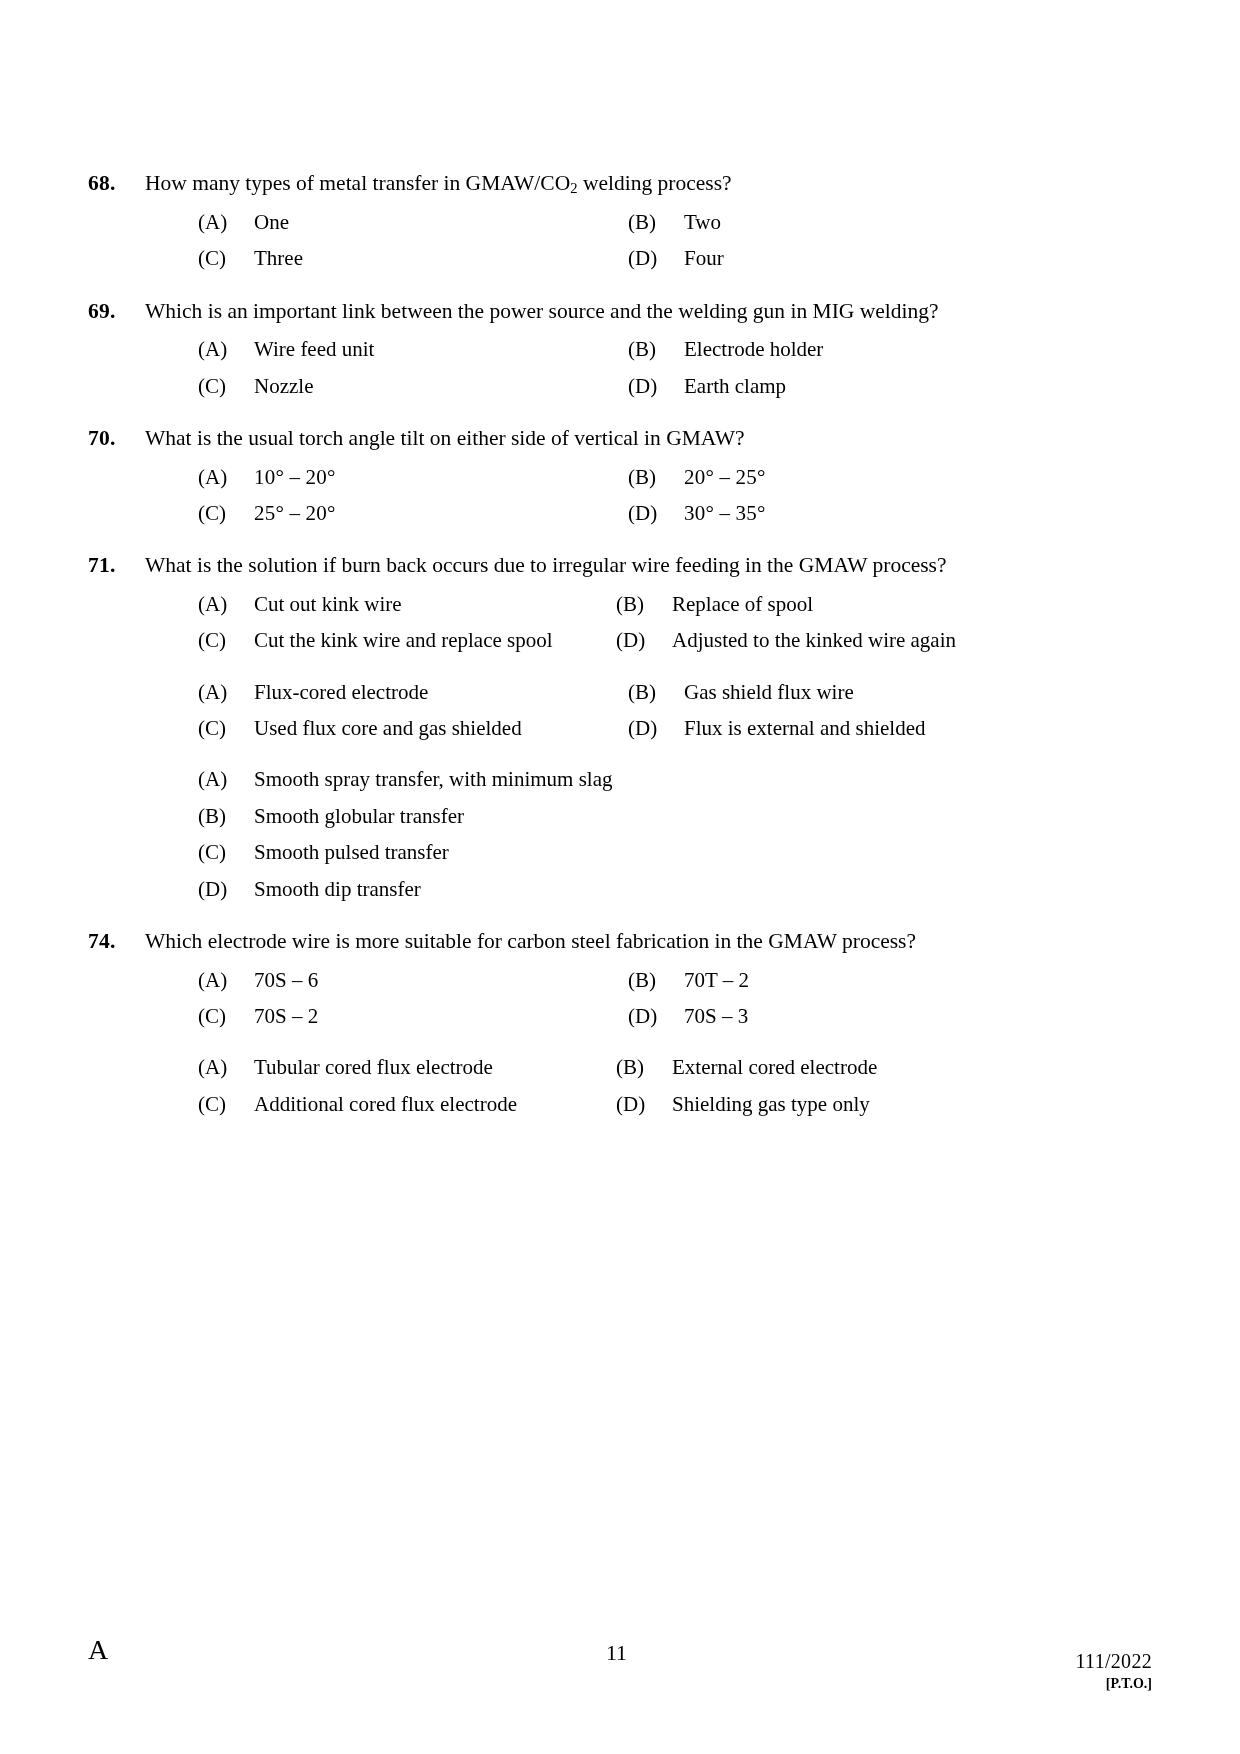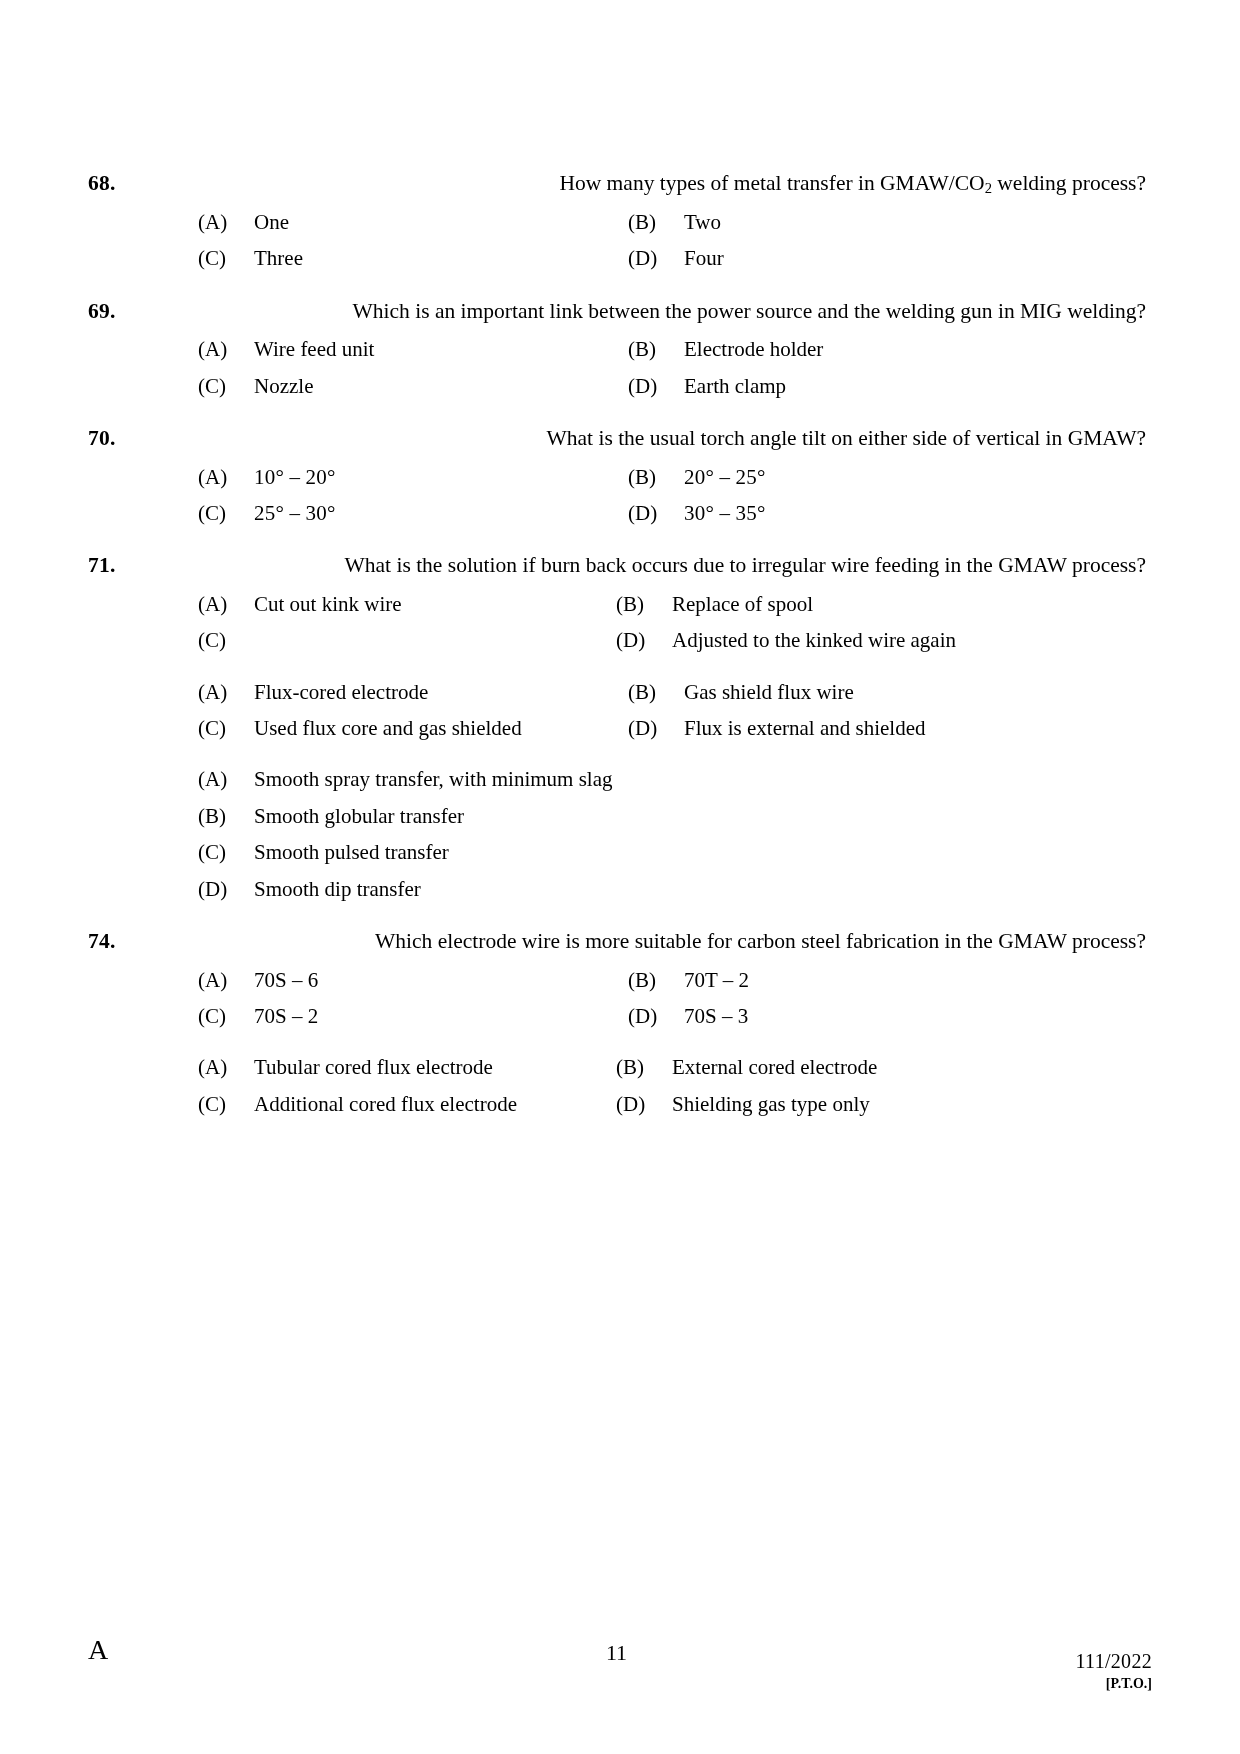--- a/index.html
+++ b/index.html
@@ -43,21 +43,21 @@
   }
   .q-text {
     flex: 1 1 auto;
     font-size: 21.5px;
     line-height: 1.42;
     text-align: justify;
     text-justify: inter-word;
     padding-right: 2px;
   }
   .q-text.nojust {
-    text-align: right;
+    text-align: left;
   }
   
   .options {
     margin-top: 9px;
     margin-left: 110px;
   }
   .opt-row {
     display: flex;
     margin-bottom: 7px;
   }
@@ -205,21 +205,21 @@
             <span class="opt-text deg">10° – 20°</span>
           </div>
           <div class="opt">
             <span class="opt-label">(B)</span>
             <span class="opt-text deg">20° – 25°</span>
           </div>
         </div>
         <div class="opt-row">
           <div class="opt">
             <span class="opt-label">(C)</span>
-            <span class="opt-text deg">25° – 30°</span>
+            <span class="opt-text deg">25° – 20°</span>
           </div>
           <div class="opt">
             <span class="opt-label">(D)</span>
             <span class="opt-text deg">30° – 35°</span>
           </div>
         </div>
       </div>
     </div>
 
     <div class="question">
@@ -234,20 +234,21 @@
             <span class="opt-text">Cut out kink wire</span>
           </div>
           <div class="opt">
             <span class="opt-label">(B)</span>
             <span class="opt-text">Replace of spool</span>
           </div>
         </div>
         <div class="opt-row">
           <div class="opt">
             <span class="opt-label">(C)</span>
+            <span class="opt-text">Cut the kink wire and replace spool</span>
           </div>
           <div class="opt">
             <span class="opt-label">(D)</span>
             <span class="opt-text">Adjusted to the kinked wire again</span>
           </div>
         </div>
       </div>
     </div>
 
     <div class="question">

